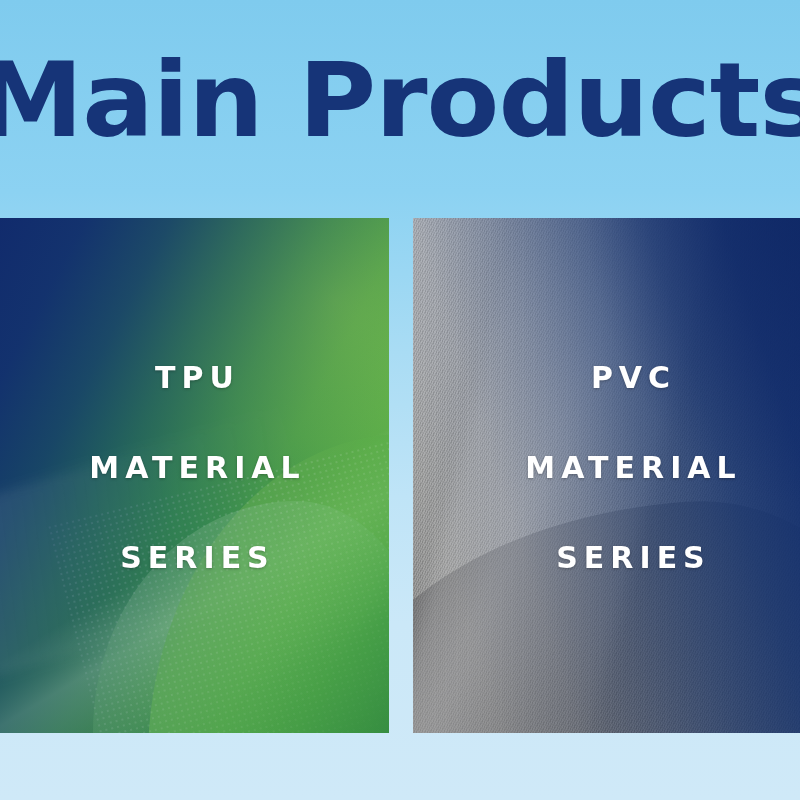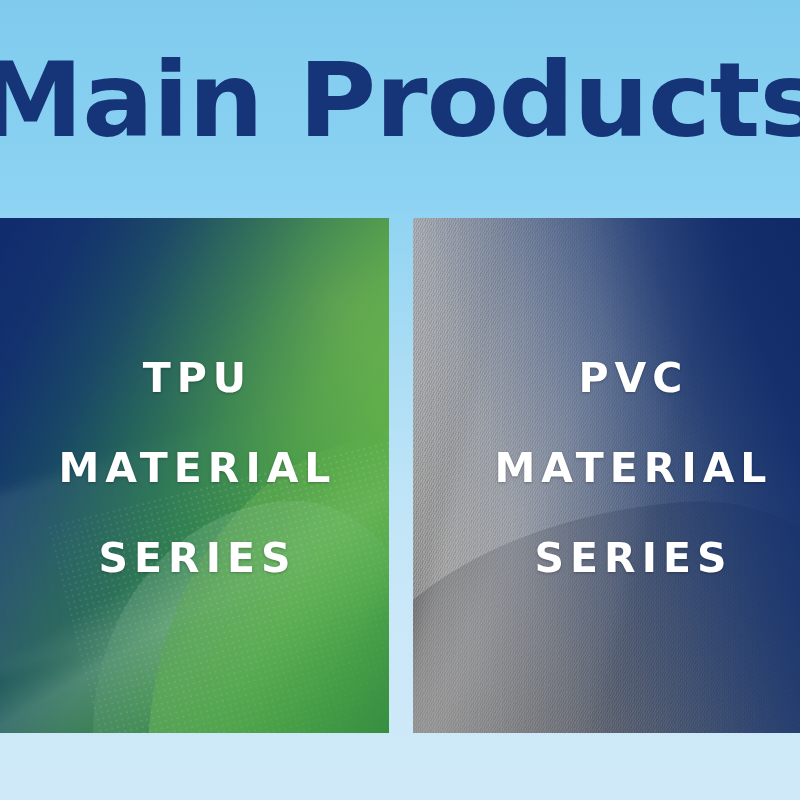--- a/index.html
+++ b/index.html
@@ -243,21 +243,21 @@
     align-items: center;
     justify-content: center;
     gap: 0;
     z-index: 5;
     pointer-events: none;
   }
   .panel-label .line {
     color: #ffffff;
     font-family: "DejaVu Sans", sans-serif;
     font-weight: 700;
-    font-size: 41px;
+    font-size: 30px;
     letter-spacing: 6px;
     line-height: 90px;
     text-indent: 6px;
     white-space: nowrap;
     text-shadow: 0 1px 3px rgba(0,0,0,0.28);
     text-align: center;
   }
   #panel-tpu .panel-label { transform: translateY(-8px); }
   #panel-pvc .panel-label { transform: translateY(-8px); padding-left: 48px; }
 </style>

